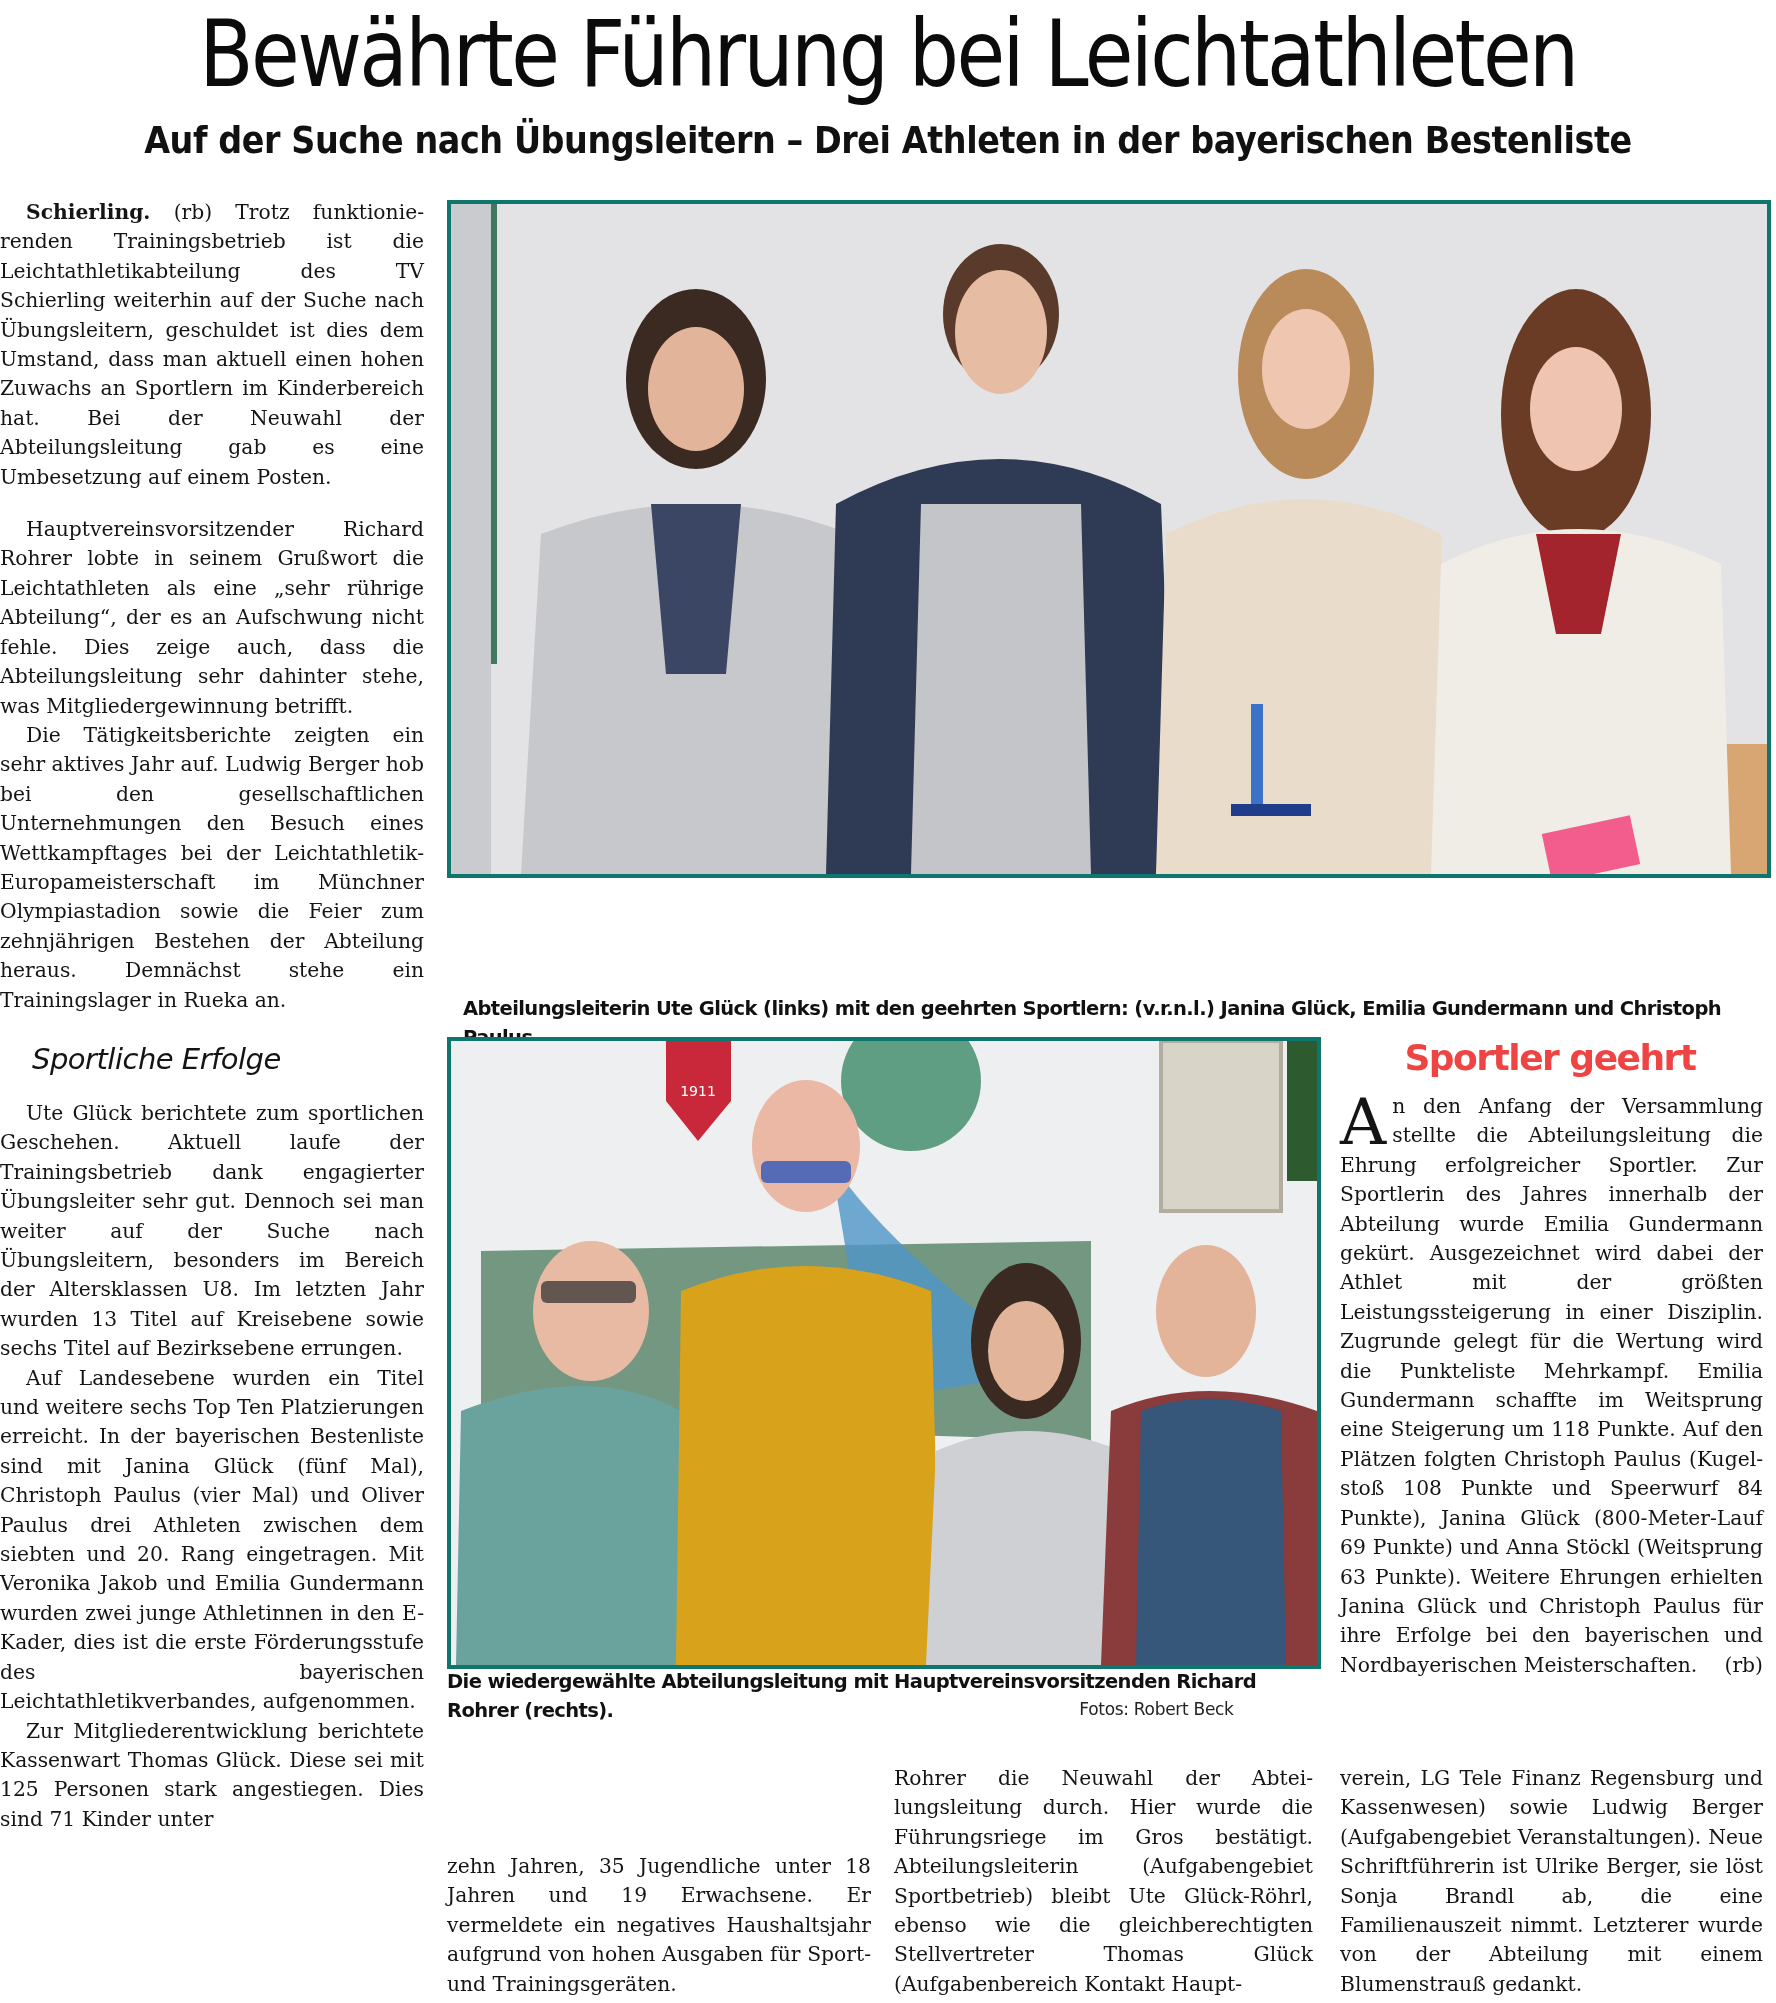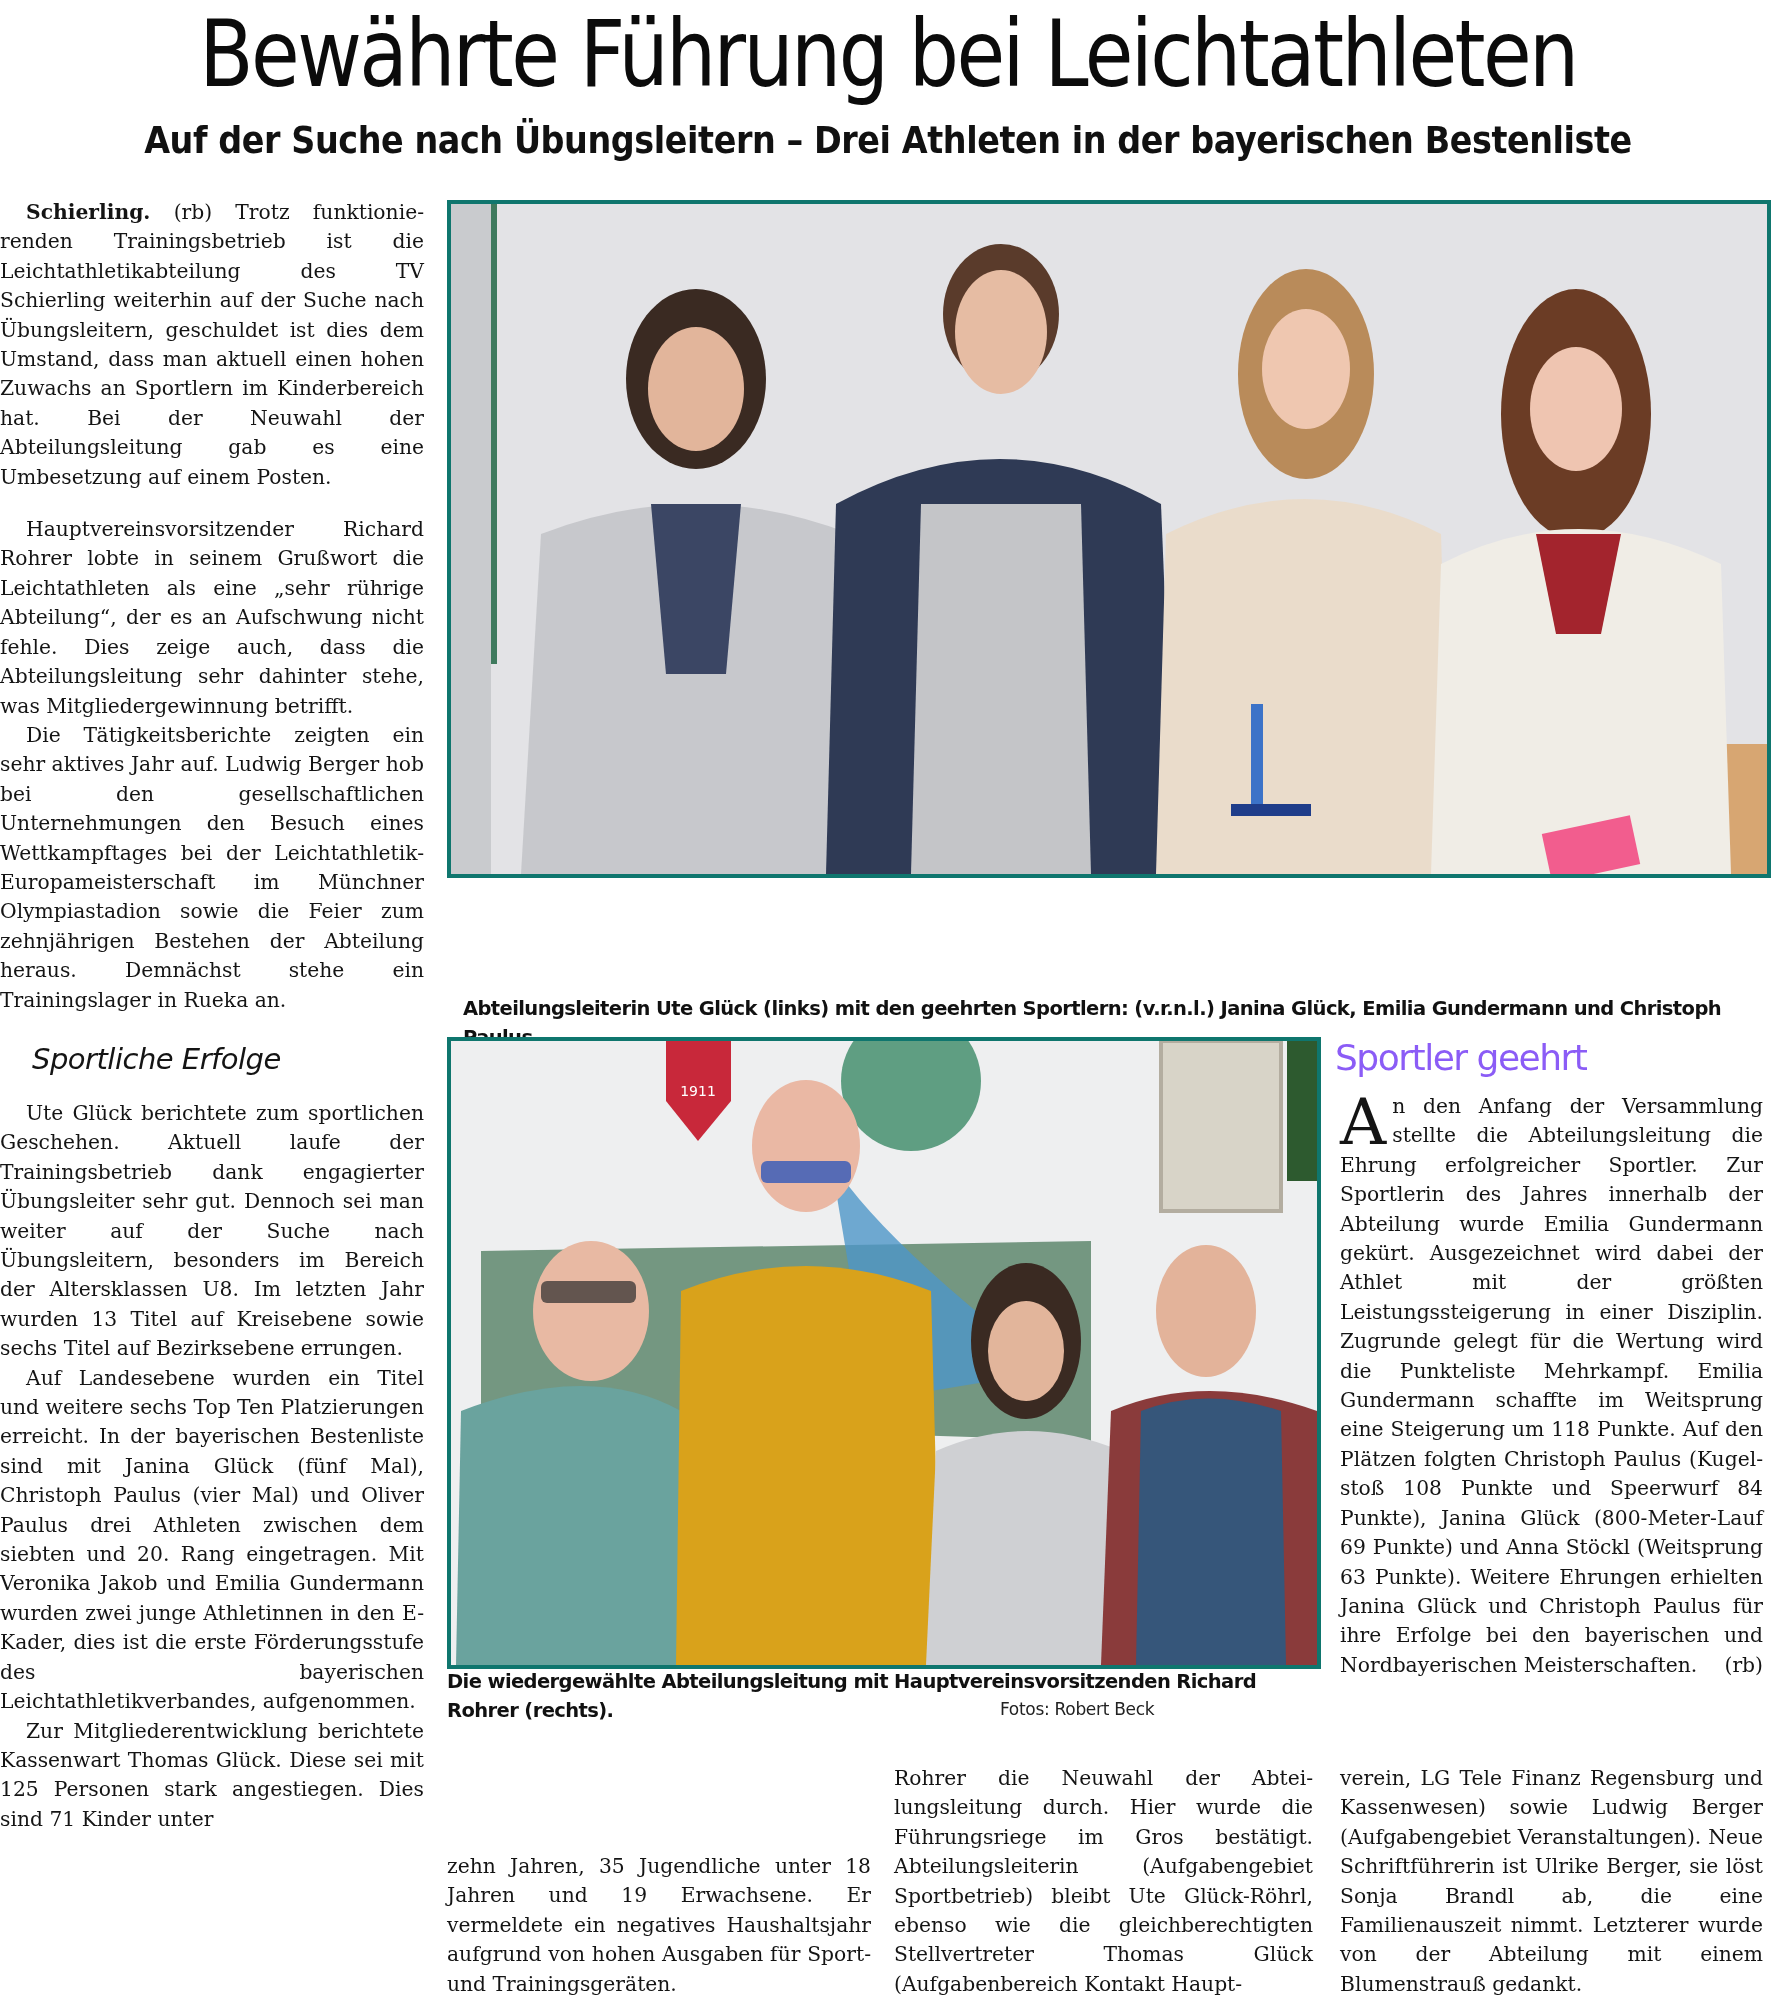--- a/index.html
+++ b/index.html
@@ -30,25 +30,25 @@
     font-size: 29px; line-height: 36px; margin: 26px 0 22px 32px; text-align: left; text-indent: 0;
     letter-spacing: -0.5px;
   }
   .photo { background: #d9d9d6; border: 4px solid #0f766e; overflow: hidden; }
   .caption {
     font-family: "DejaVu Sans", sans-serif; font-size: 19.5px; line-height: 29px;
     font-weight: bold; letter-spacing: -0.6px; color: #111;
   }
   .credit {
     font-family: "DejaVu Sans", sans-serif; font-size: 17px; line-height: 24px; color: #222;
-    text-align: left; letter-spacing: -0.3px;
+    text-align: center; letter-spacing: -0.3px;
   }
   .side-title {
     font-family: "DejaVu Sans", sans-serif; font-size: 36px; line-height: 44px;
-    letter-spacing: -1.5px; color: #8b5cf6;
+    text-align: center; letter-spacing: -1.5px; color: #ef4444; font-weight: bold;
   }
   .dropcap {
     float: left; font-family: "DejaVu Serif", serif; font-size: 64px; line-height: 52px;
     margin: 4px 6px 0 0; padding: 0;
   }
   .rb { float: right; }
   svg { display: block; }
 </style>
 </head>
 <body>

